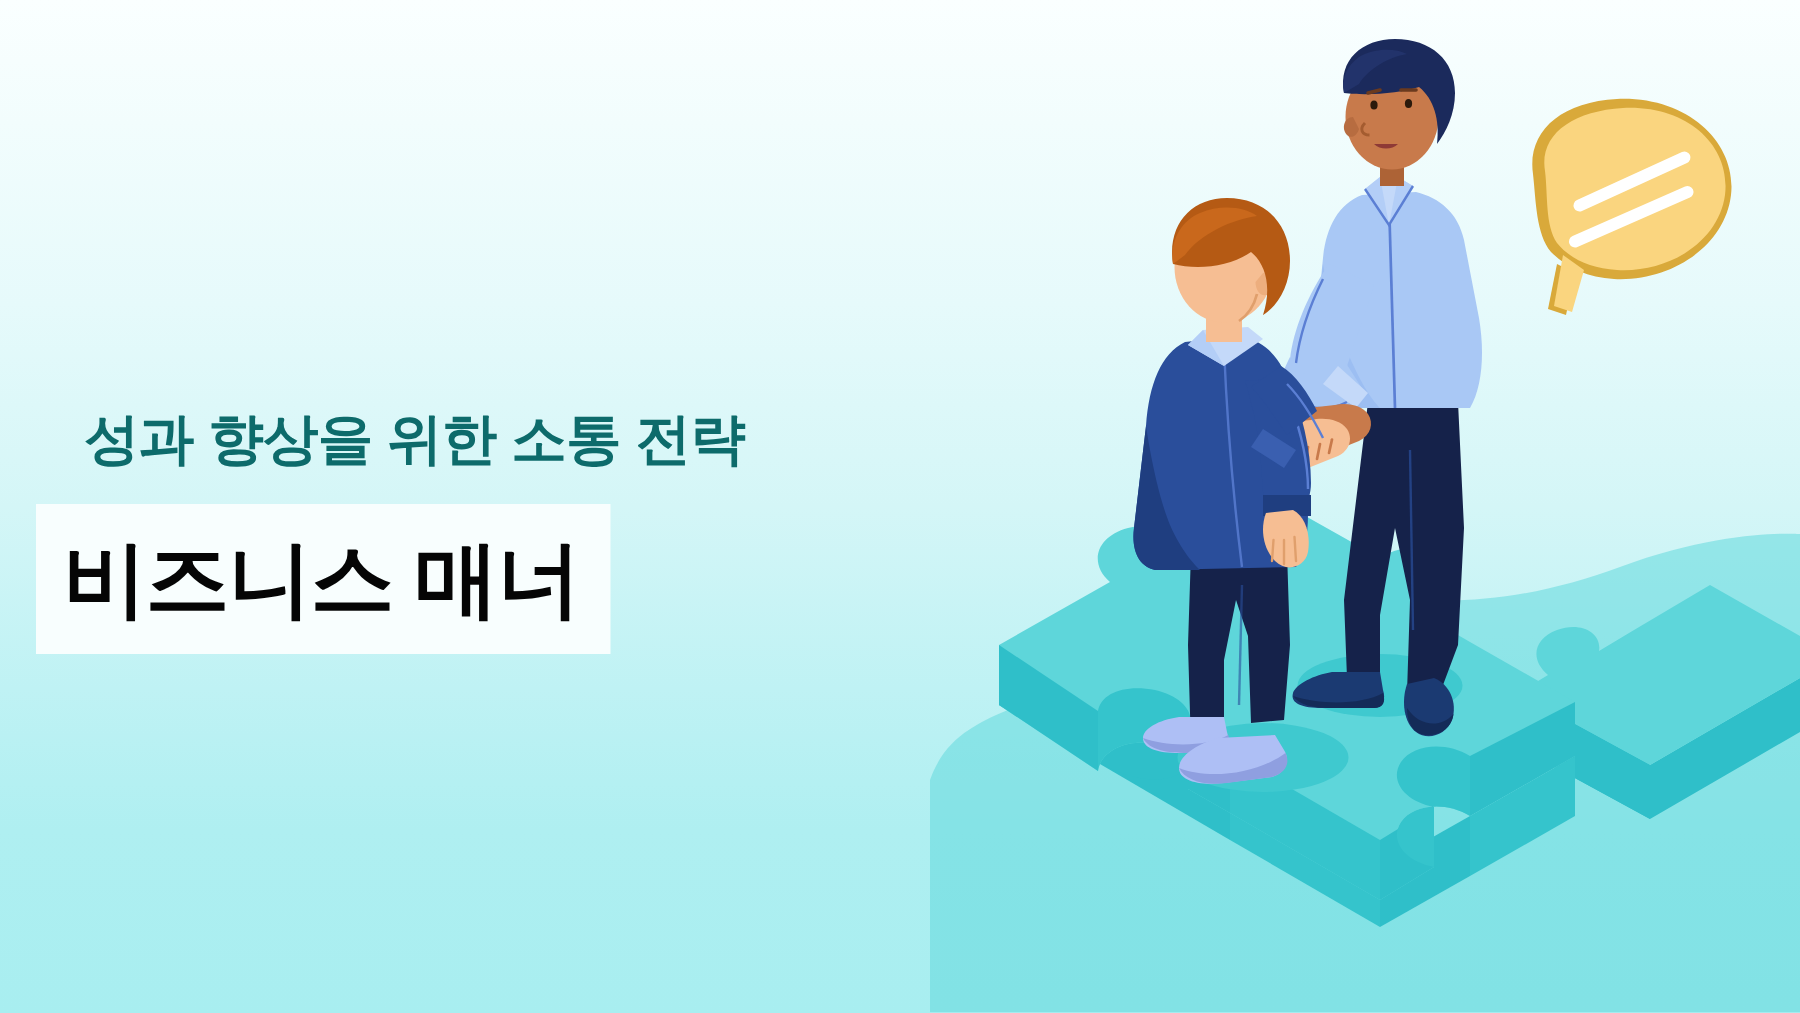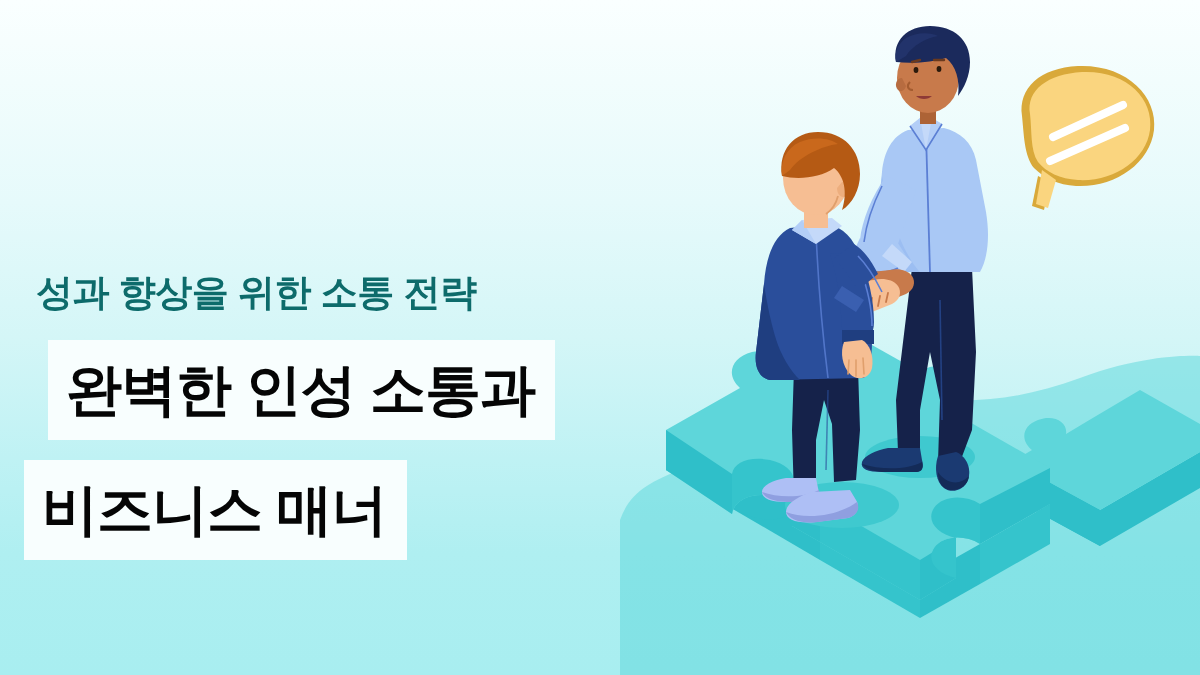--- a/index.html
+++ b/index.html
@@ -28,21 +28,21 @@
   #text-block{
     position:absolute;
     left:0;top:270px;
     width:700px;
   }
   #subtitle{
     font-size:37px;
     font-weight:bold;
     color:#0D6B6B;
     letter-spacing:-0.5px;
-    padding-left:36px;
+    padding-left:56px;
     line-height:1.25;
     white-space:nowrap;
   }
   .title-row{display:block;}
   .title-line{
     display:inline-block;
     background:#F8FEFE;
     color:#050505;
     font-size:56px;
     font-weight:bold;
@@ -321,20 +321,17 @@
           <path d="M 222 286 L 244 300 L 236 312 L 214 298 Z" fill="#3A5FB0"></path>
         </g>
 
       </g>
     </svg>
   </div>
 
   <div id="text-block">
     <div id="subtitle">성과 향상을 위한 소통 전략</div>
     <div class="title-row">
-      <span id="title-line-1" class="title-line">완벽한 인성 소통과</span>
-    </div>
-    <div class="title-row">
       <span id="title-line-2" class="title-line">비즈니스 매너</span>
     </div>
   </div>
 
 </div>
 
 </body></html>

